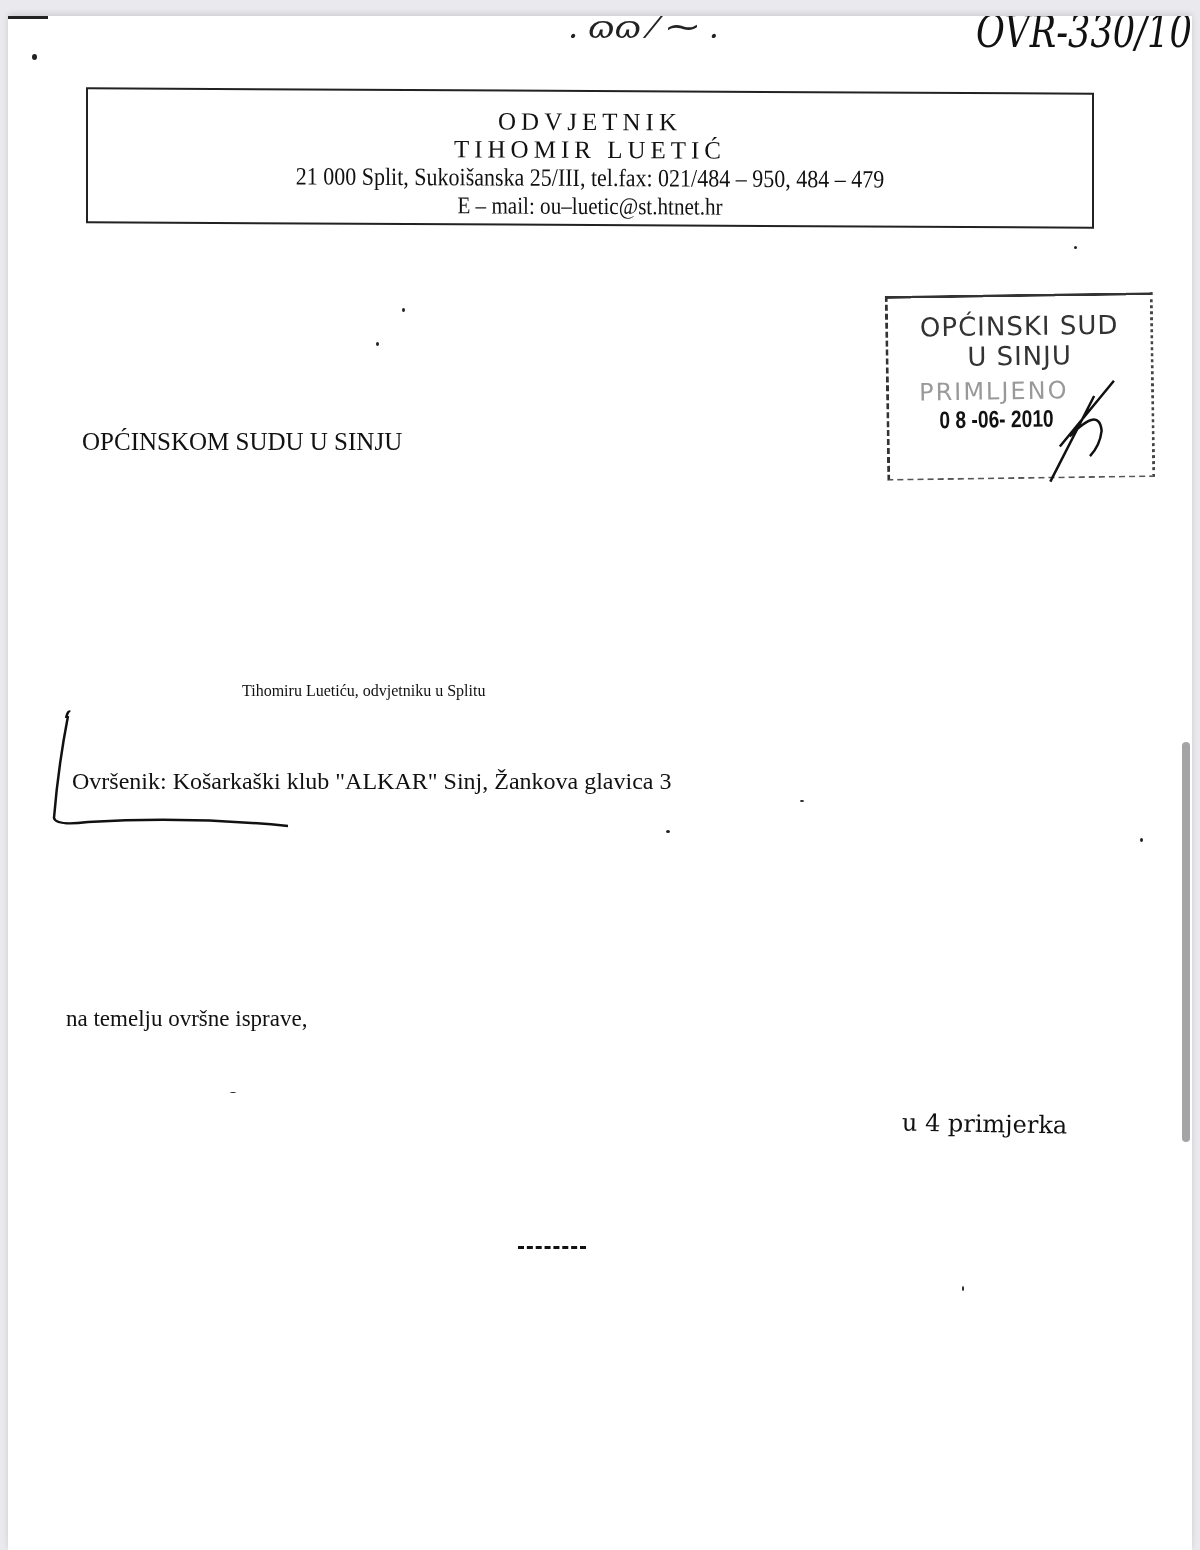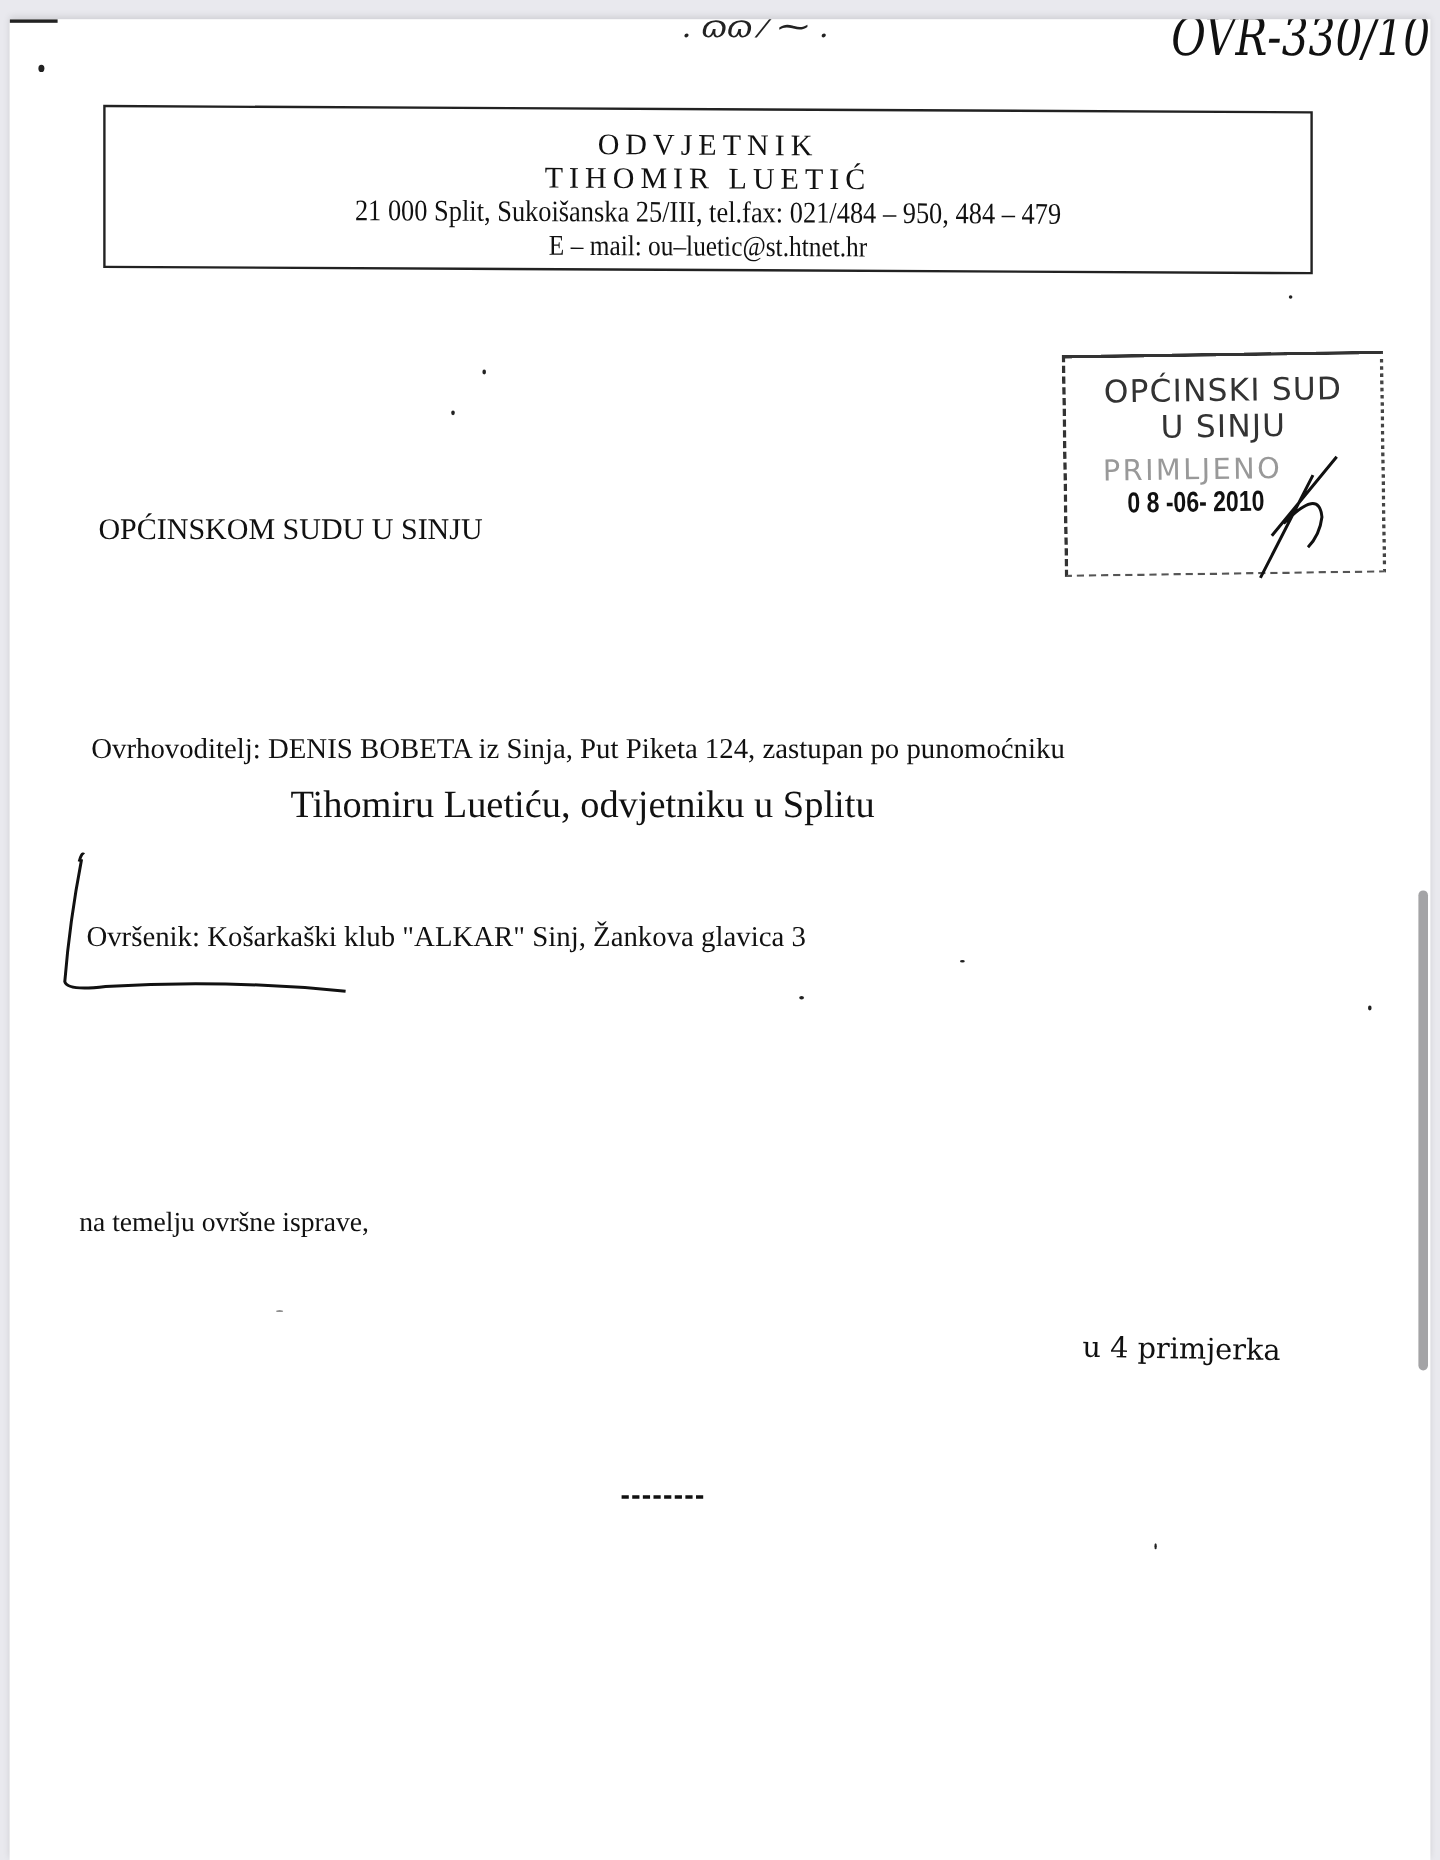--- a/index.html
+++ b/index.html
@@ -105,21 +105,21 @@
       position: absolute; left: 150px; top: 80px;
     }
 
     .court-addressee {
       left: 74px; top: 412px; font-size: 25px; text-align: center;
     }
     .party-1 {
       left: 68px; top: 596px; font-size: 24px;
     }
     .party-1b {
-      left: 234px; top: 636px; font-size: 32px;
+      left: 234px; top: 666px; font-size: 16px;
     }
     .party-2 {
       left: 64px; top: 752px; font-size: 24px;
     }
     .doc-title {
       left: 392px; top: 930px; font-size: 29px;
     }
     .basis-1 {
       left: 58px; top: 990px; font-size: 23px;
     }
@@ -167,21 +167,21 @@
     .speck { position: absolute; background: #222; border-radius: 50%; }
   </style>
 </head>
 <body>
 
 <div class="viewer">
   <div class="page">
 
     <div class="handwriting ref-number">OVR-330/10</div>
     <div class="abs" style="left:0;top:0;width:40px;border-top:3px solid #222;"></div>
-    <div class="abs" style="left:560px;top:-8px;font-size:26px;font-style:italic;color:#222;font-family:'DejaVu Serif',serif;">. ɷɷ ⁄  ⁓ .</div>
+    <div class="abs" style="left:560px;top:-8px;font-size:32px;font-style:italic;color:#222;font-family:'DejaVu Serif',serif;">. ɷɷ ⁄  ⁓ .</div>
     <div class="speck" style="left:24px;top:38px;width:5px;height:6px;"></div>
 
     <div class="letterhead">
       <div class="lh-line lh-title">ODVJETNIK</div>
       <div class="lh-line lh-name">TIHOMIR LUETIĆ</div>
       <div class="lh-line lh-address">21 000 Split, Sukoišanska 25/III, tel.fax: 021/484 – 950, 484 – 479</div>
       <div class="lh-line lh-email">E – mail: ou–luetic@st.htnet.hr</div>
     </div>
 
     <div class="stamp">
@@ -189,21 +189,20 @@
       <div class="stamp-l2">U SINJU</div>
       <div class="stamp-l3">PRIMLJENO</div>
       <div class="stamp-date">0 8 -06- 2010</div>
       <svg class="stamp-sig" width="90" height="110" viewBox="0 0 90 110">
         <path d="M10 105 L55 20 M20 70 L75 5 M30 60 Q60 30 62 55 Q60 70 50 80" stroke="#111" stroke-width="2.5" fill="none"></path>
       </svg>
     </div>
 
     <div class="abs court-addressee">OPĆINSKOM SUDU U SINJU</div>
 
-    <div class="abs party-1">Ovrhovoditelj: DENIS BOBETA iz Sinja, Put Piketa 124, zastupan po punomoćniku</div>
     <div class="abs party-1b">Tihomiru Luetiću, odvjetniku u Splitu</div>
 
     <svg class="abs" style="left:40px;top:692px;" width="260" height="130" viewBox="0 0 260 130">
       <path d="M22 4 Q20 2 18 10 M20 8 Q10 60 6 110 Q8 118 40 114 Q140 108 240 118" stroke="#111" stroke-width="2.5" fill="none"></path>
     </svg>
     <div class="abs party-2">Ovršenik: Košarkaški klub "ALKAR" Sinj, Žankova glavica 3</div>
 
 
     <div class="abs basis-1">na temelju ovršne isprave,</div>
 

